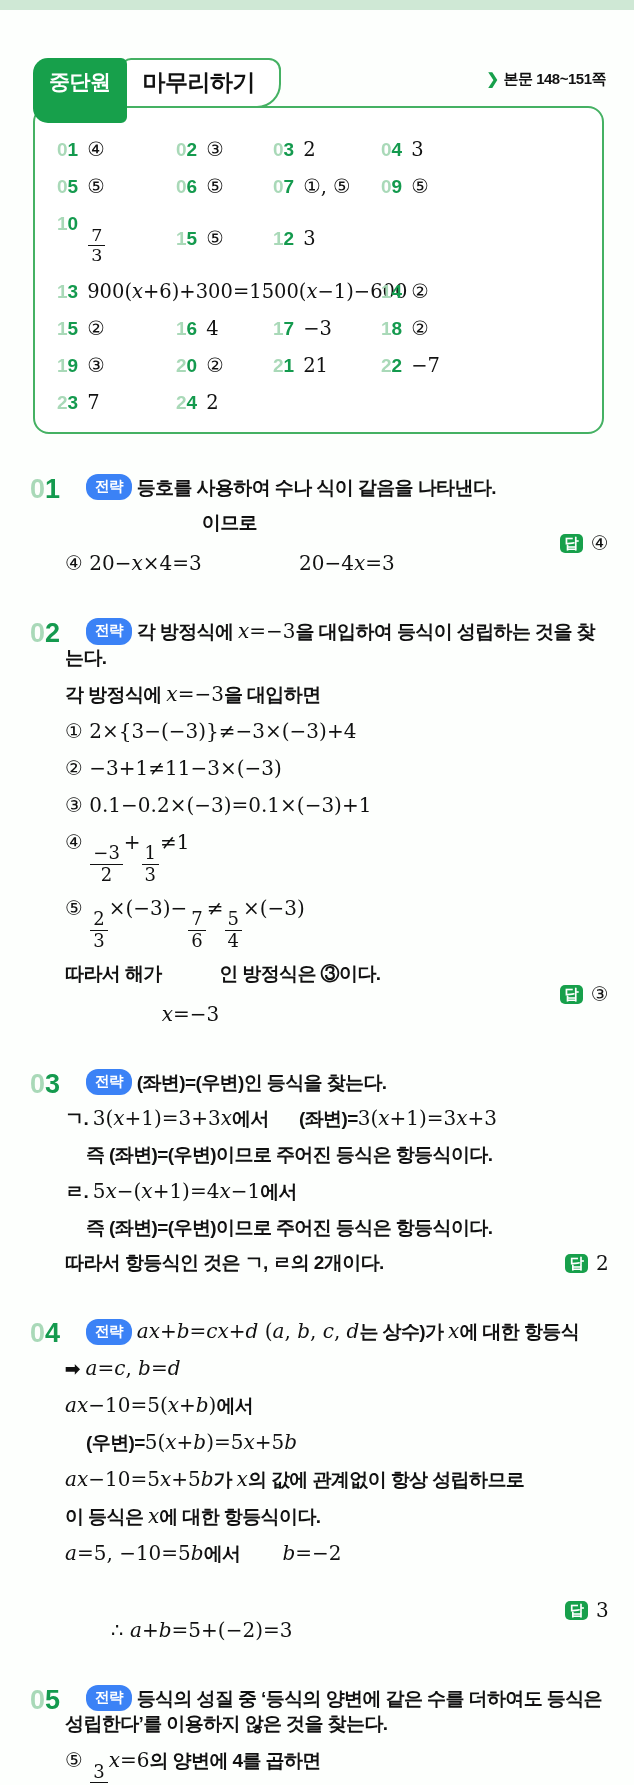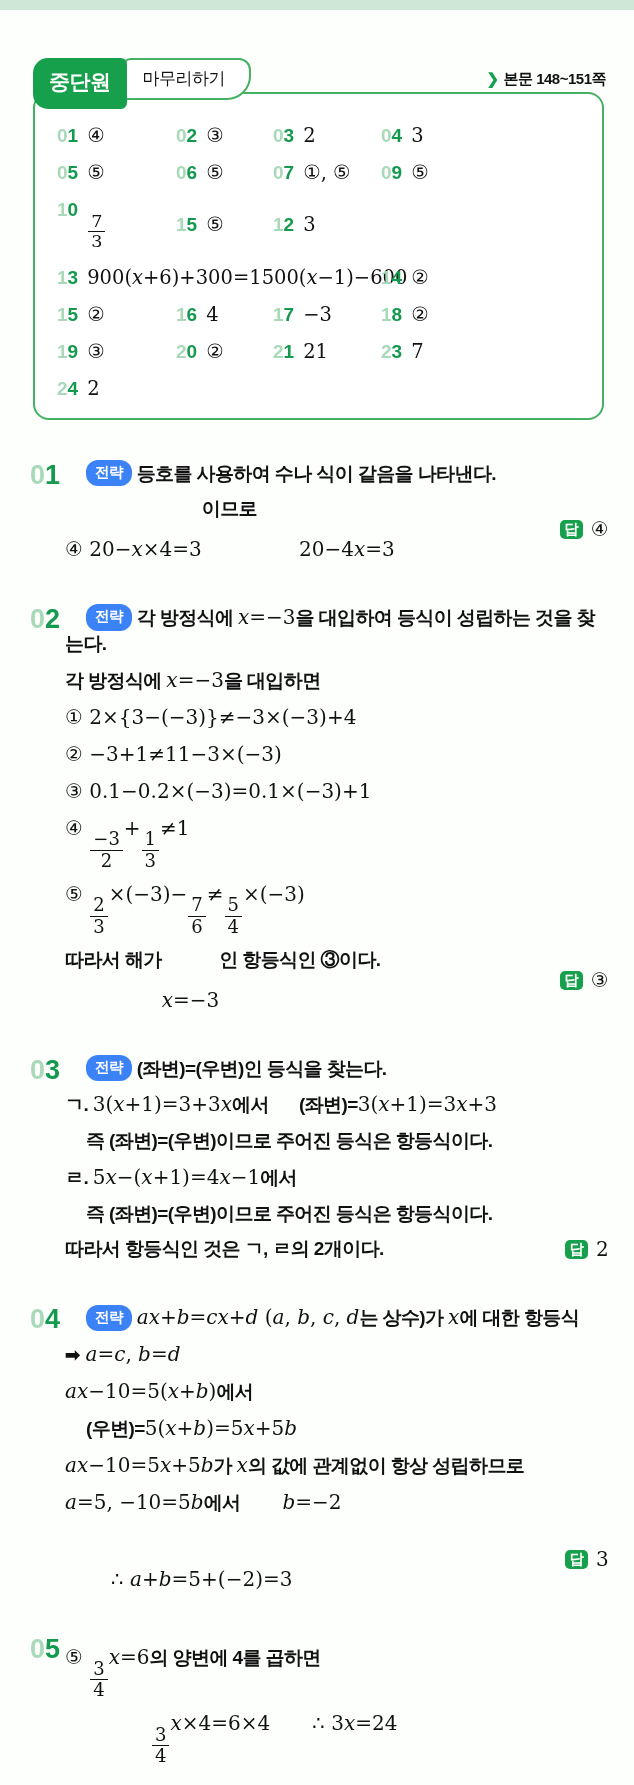--- a/index.html
+++ b/index.html
@@ -7,26 +7,26 @@
   .page{
     width:634px; height:1785px; background:#fdfffd; overflow:hidden; position:relative;
     font-family:"Liberation Sans", sans-serif; color:#111;
   }
   .topstrip{ width:100%; height:10px; background:#cfe8d5; }
 
   
   .header{ display:flex; align-items:flex-start; margin:48px 28px 0 33px; position:relative; z-index:3; }
   .unit-badge{
     background:#17a04b; color:#fff; font-weight:800; font-size:21px;
-    padding:10px 16px 13px; border-radius:15px 6px 6px 15px; position:relative; z-index:3;
+    padding:10px 16px 27px; border-radius:15px 6px 6px 15px; position:relative; z-index:3;
     letter-spacing:-0.5px;
   }
   .title-tab{
     background:#fff; border:2.5px solid #45b163; margin-left:-6px;
-    font-weight:400; font-size:17px; letter-spacing:-0.5px;
+    font-weight:700; font-size:23px; letter-spacing:-0.5px;
     padding:7px 24px 8px 20px; border-radius:10px 12px 24px 0; position:relative; z-index:2;
   }
   .ref{ margin-left:auto; padding-top:12px; font-weight:700; font-size:15px; letter-spacing:-0.5px; }
   .ref .chev{ color:#17a04b; font-weight:800; margin-right:5px; }
 
   
   .akbox{
     margin:-17px 30px 0 33px; border:2.5px solid #45b163; border-radius:16px;
     padding:30px 12px 18px 22px; position:relative; z-index:1; background:#fff;
   }
@@ -119,20 +119,21 @@
       <span class="cell"><span class="no">14</span><span class="v">②</span></span>
 
       <span class="cell"><span class="no">15</span><span class="v">②</span></span>
       <span class="cell"><span class="no">16</span><span class="v">4</span></span>
       <span class="cell"><span class="no">17</span><span class="v">−3</span></span>
       <span class="cell"><span class="no">18</span><span class="v">②</span></span>
 
       <span class="cell"><span class="no">19</span><span class="v">③</span></span>
       <span class="cell"><span class="no">20</span><span class="v">②</span></span>
       <span class="cell"><span class="no">21</span><span class="v">21</span></span>
+      <span class="cell"><span class="no">22</span><span class="v">−7</span></span>
 
       <span class="cell"><span class="no">23</span><span class="v">7</span></span>
       <span class="cell"><span class="no">24</span><span class="v">2</span></span>
       <span></span>
         <span></span>
     </div>
   </div>
 
   <div class="solutions">
 
@@ -175,21 +176,21 @@
               </span><span>×(−3)−</span><span class="frac">
                 <span class="fn">7</span>
                 <span class="fd">6</span>
               </span><span>≠</span><span class="frac">
                 <span class="fn">5</span>
                 <span class="fd">4</span>
               </span><span>×(−3)</span></span></div>
         <div class="line with-ans">
           <span class="k">따라서 해가 </span>
             <span class="m"><i>x</i>=−3</span>
-            <span class="k">인 항등식인 ③이다.</span>
+            <span class="k">인 방정식은 ③이다.</span>
           <span class="sp"></span>
           <span class="ansbox">
               <span class="anstag">답</span>
               <span class="ansval">③</span>
             </span>
         </div>
       </div>
     </div>
 
     <div class="sol">
@@ -212,35 +213,37 @@
     </div>
 
     <div class="sol">
       <div class="sol-no">04</div>
       <div class="sol-body">
         <p class="strat"><span class="badge">전략</span> <span class="m"><i>a</i><i>x</i>+<i>b</i>=<i>c</i><i>x</i>+<i>d</i> (<i>a</i>, <i>b</i>, <i>c</i>, <i>d</i></span><span class="k">는 상수)가 </span><span class="m"><i>x</i></span><span class="k">에 대한 항등식</span></p>
         <div class="line"><span class="arrow">➡</span><span class="m"><i>a</i>=<i>c</i>, <i>b</i>=<i>d</i></span></div>
         <div class="line"><span class="m"><i>a</i><i>x</i>−10=5(<i>x</i>+<i>b</i>)</span><span class="k">에서</span></div>
         <div class="line in20"><span class="k">(우변)=</span><span class="m">5(<i>x</i>+<i>b</i>)=5<i>x</i>+5<i>b</i></span></div>
         <div class="line"><span class="m"><i>a</i><i>x</i>−10=5<i>x</i>+5<i>b</i></span><span class="k">가 </span><span class="m"><i>x</i></span><span class="k">의 값에 관계없이 항상 성립하므로</span></div>
+        <div class="line"><span class="k">이 등식은 </span><span class="m"><i>x</i></span><span class="k">에 대한 항등식이다.</span></div>
         <div class="line"><span class="m"><i>a</i>=5, −10=5<i>b</i></span><span class="k">에서</span><span class="g40"></span><span class="m"><i>b</i>=−2</span></div>
         <div class="line with-ans in45">
           <span class="m">∴ <i>a</i>+<i>b</i>=5+(−2)=3</span>
           <span class="sp"></span>
           <span class="ansbox">
               <span class="anstag">답</span>
               <span class="ansval">3</span>
             </span>
         </div>
       </div>
     </div>
 
     <div class="sol">
       <div class="sol-no">05</div>
       <div class="sol-body">
+        <p class="strat"><span class="badge">전략</span> <span class="k">등식의 성질 중 ‘등식의 양변에 같은 수를 더하여도 등식은 성립한다’를 이용하지 않은 것을 찾는다.</span></p>
         <div class="line"><span class="m"><span>⑤ </span><span class="frac">
                 <span class="fn">3</span>
                 <span class="fd">4</span>
               </span><span><i>x</i>=6</span></span><span class="k">의 양변에 4를 곱하면</span></div>
         <div class="line in85"><span class="m"><span class="frac">
                 <span class="fn">3</span>
                 <span class="fd">4</span>
               </span><span><i>x</i>×4=6×4</span></span><span class="g40"></span><span class="m">∴ 3<i>x</i>=24</span></div>
 
       </div>

